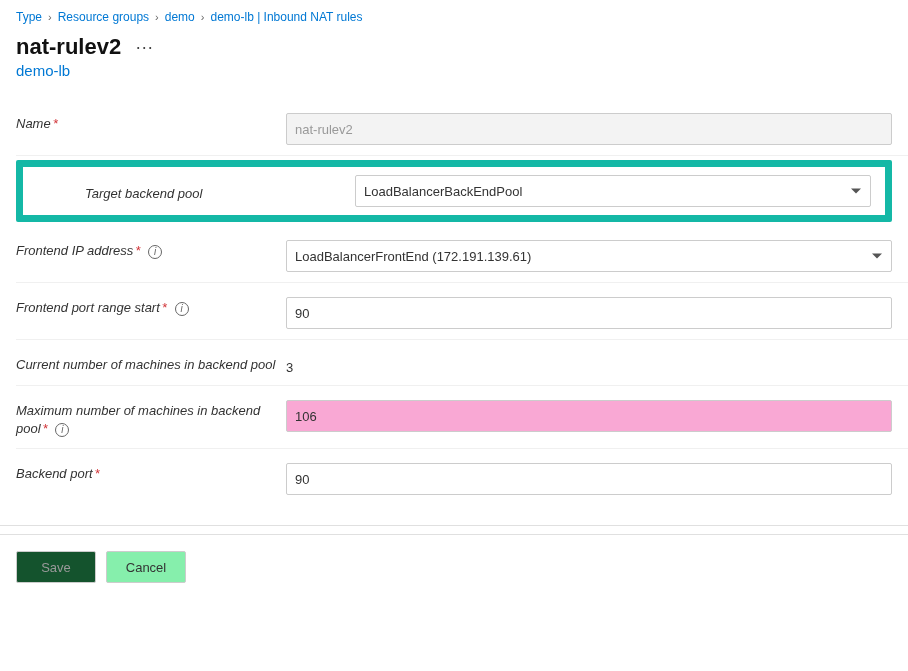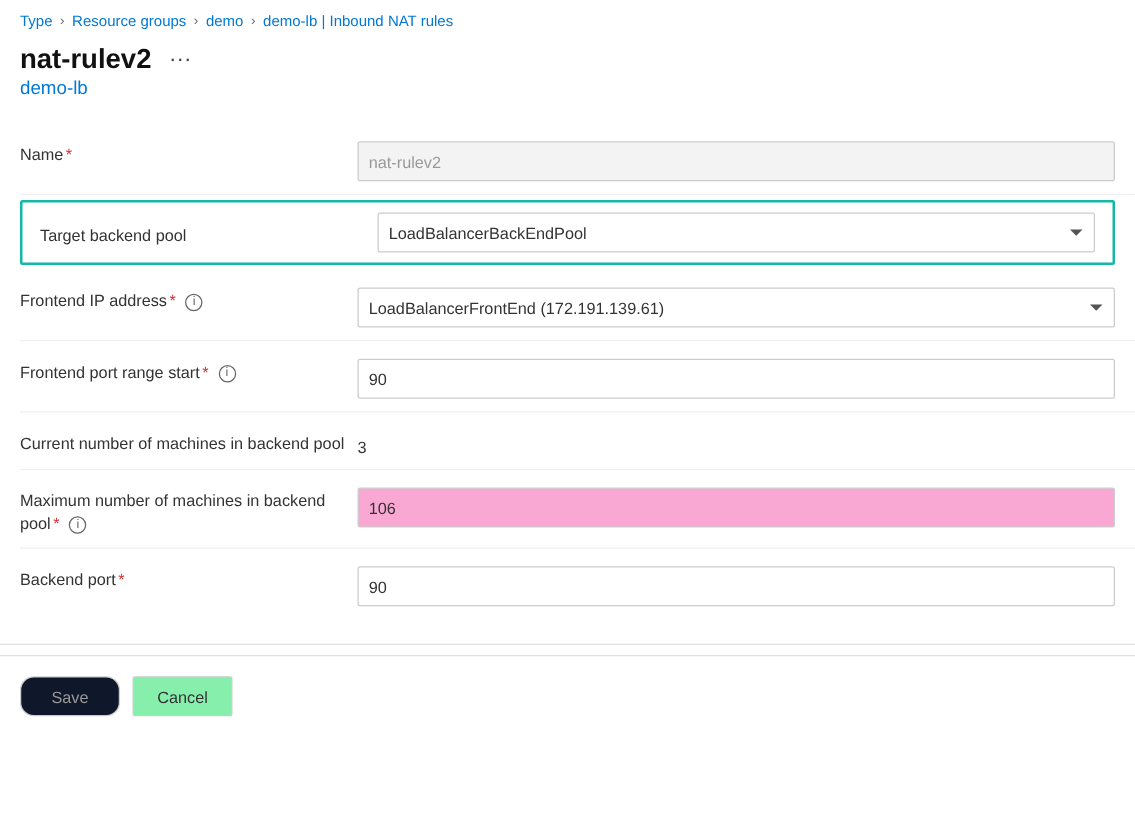--- a/index.html
+++ b/index.html
@@ -63,20 +63,21 @@
     .form-row:last-of-type {
       border-bottom: none;
     }
     .form-label {
       width: 270px;
       min-width: 270px;
       font-size: 13px;
       color: #333;
       padding-top: 6px;
       line-height: 1.4;
+      font-style: italic;
     }
     .form-label .required {
       color: #d13438;
       margin-left: 2px;
     }
     .info-icon {
       display: inline-flex;
       align-items: center;
       justify-content: center;
       width: 14px;
@@ -194,25 +195,24 @@
       min-width: 80px;
       border: 1px solid #ccc;
       border-radius: 2px;
       font-size: 13px;
       cursor: pointer;
       padding: 0 16px;
       background: #f3f3f3;
       color: #333;
     }
     .btn-primary {
-      background: #0f172a;
+      background: #14532d;
       color: #999;
       border-color: #ccc;
       cursor: not-allowed;
-      border-radius: 11px;
     }
     .btn-secondary {
       background: #86efac;
       color: #333;
       border-color: #ccc;
     }
   </style>
 </head>
 <body>
 
@@ -239,21 +239,21 @@
   <div class="form-row">
     <div class="form-label">
       <span>Name</span><span class="required">*</span>
     </div>
     <div class="form-control-area">
       <input type="text" class="text-input" value="nat-rulev2" readonly="" style="background: rgb(243, 243, 243); color: rgb(153, 153, 153);">
     </div>
   </div>
 
 
-  <div style="border: 2px solid #14b8a6; border-radius: 2px; margin: 4px 16px 4px 0;">
+  <div style="border: 7px solid #14b8a6; border-radius: 2px; margin: 4px 16px 4px 0; padding-left: 48px;">
     <div style="display:flex; align-items:center; padding: 8px 14px;">
       <div class="form-label" style="width:270px; min-width:270px;">
         <span>Target backend pool</span>
       </div>
       <div style="flex:1;">
         <div class="select-wrapper">
           <select class="select-dropdown">
             <option>LoadBalancerBackEndPool</option>
           </select>
         </div>

